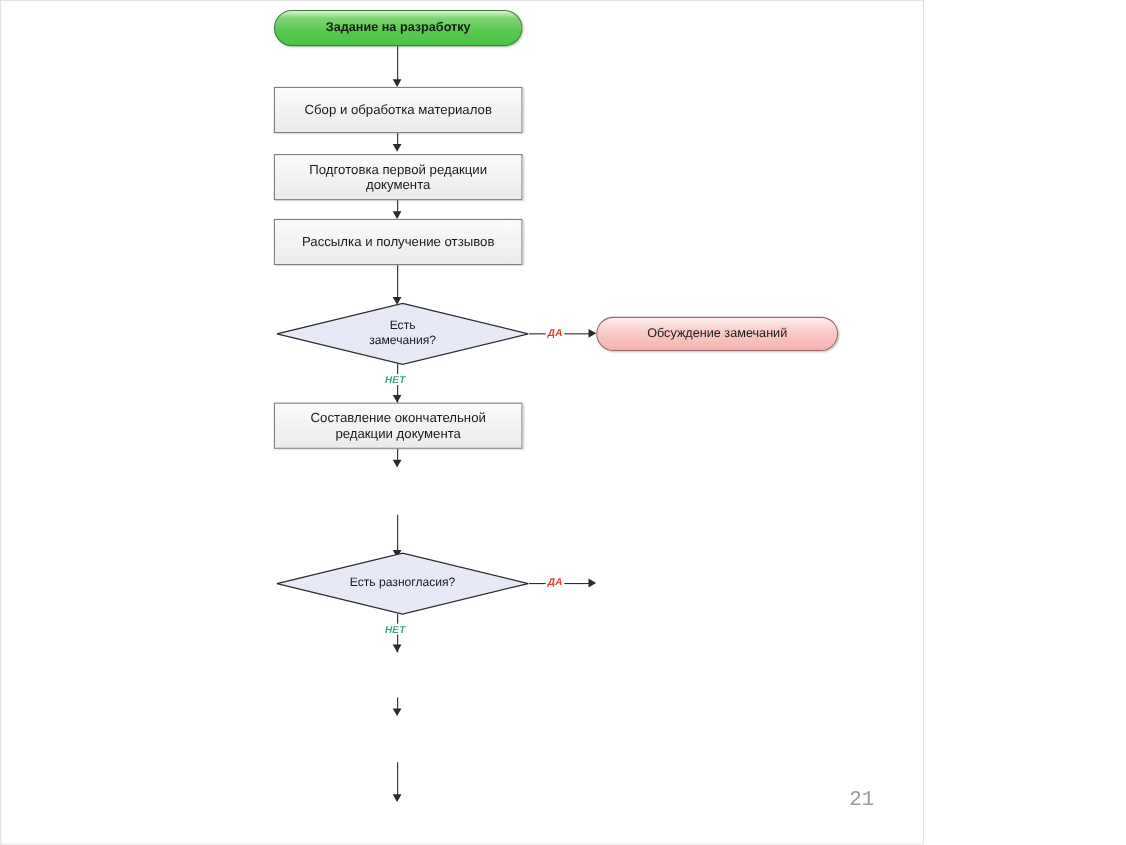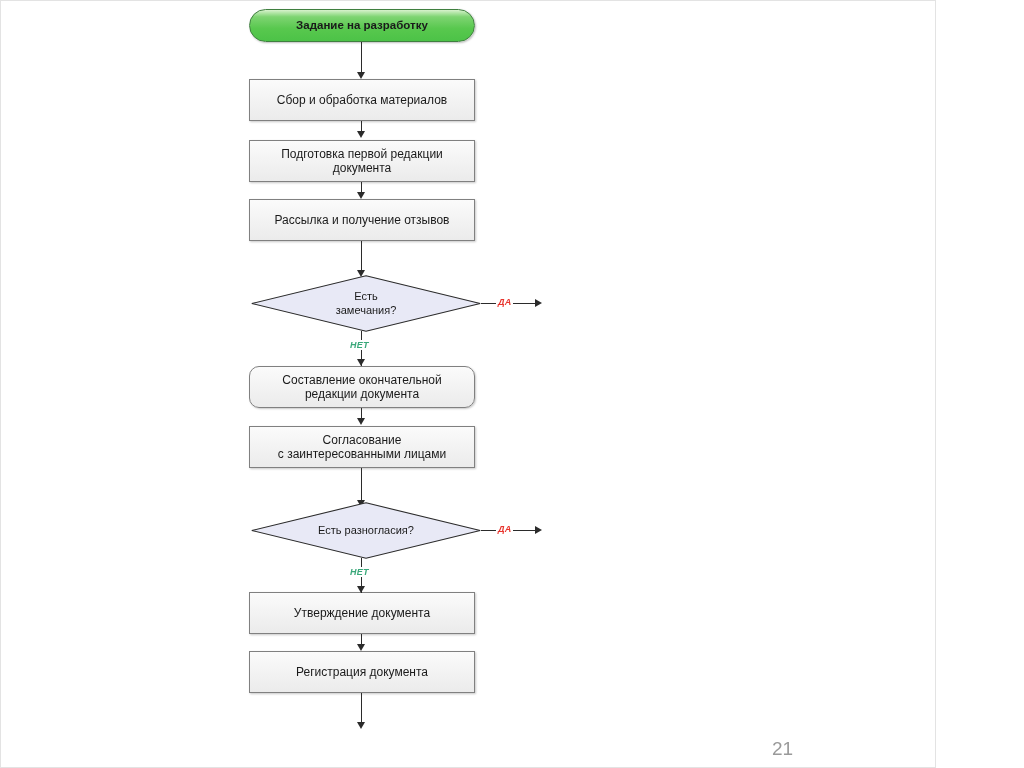--- a/index.html
+++ b/index.html
@@ -5,21 +5,21 @@
   html, body {
     margin: 0;
     padding: 0;
     background: #ffffff;
   }
   body {
     font-family: "Liberation Sans", sans-serif;
   }
   #slide {
     position: relative;
-    width: 936px;
+    width: 840px;
     height: 768px;
     background: #ffffff;
     overflow: hidden;
     box-sizing: border-box;
     border: 1px solid #e3e3e3;
   }
 
   
   .node {
     position: absolute;
@@ -118,24 +118,23 @@
     background: #ffffff;
     padding: 0 2px;
     font-style: italic;
   }
   .edge-label.yes { color: #e8352e; }
   .edge-label.no  { color: #3aa87a; text-align: right; }
 
   
   .page-number {
     position: absolute;
-    font-family: Liberation Sans, sans-serif;
+    font-family: Liberation Mono, monospace;
     font-size: 19px;
     color: #9a9a9a;
-    margin-top: 22px;
   }
 </style>
 </head>
 <body>
 
 <div id="slide">
 
   <div class="conn v" style="left:360px; top:41px;  height:31px;"></div>
   <div class="arrowhead down" style="left:356px; top:71px;"></div>
 
@@ -190,46 +189,39 @@
   </div>
 
   <div class="node decision" style="left:250px; top:274px; width:230px; height:57px;">
     <svg class="dia-svg" viewBox="0 0 230 57" preserveAspectRatio="none">
       <polygon points="115,0.8 229.2,28.5 115,56.2 0.8,28.5" fill="#e8e9f6" stroke="#2b2b2b" stroke-width="1.1"></polygon>
     </svg>
     <span class="dia-label">Есть
 замечания?</span>
   </div>
 
-
-  <div class="node process" style="left:248px; top:365px; width:226px; height:42px;border-radius:10px;">
+  <div class="node branch" style="left:541px; top:287px; width:220px; height:31px;">
+    <span>Обсуждение замечаний</span>
+  </div>
+
+  <div class="node process" style="left:248px; top:365px; width:226px; height:42px;">
     <span>Составление окончательной
 редакции документа</span>
   </div>
 
-  <div class="node process" style="left:248px; top:425px; width:226px; height:42px;">
-    <span>Согласование
-с заинтересованными лицами</span>
-  </div>
 
   <div class="node decision" style="left:250px; top:501px; width:230px; height:57px;">
     <svg class="dia-svg" viewBox="0 0 230 57" preserveAspectRatio="none">
       <polygon points="115,0.8 229.2,28.5 115,56.2 0.8,28.5" fill="#e8e9f6" stroke="#2b2b2b" stroke-width="1.1"></polygon>
     </svg>
     <span class="dia-label">Есть разногласия?</span>
   </div>
 
 
-  <div class="node process" style="left:248px; top:591px; width:226px; height:42px;">
-    <span>Утверждение документа</span>
-  </div>
-
-  <div class="node process" style="left:248px; top:650px; width:226px; height:42px;">
-    <span>Регистрация документа</span>
-  </div>
+
 
 
   <div class="edge-label yes" style="left:495px; top:296px;">ДА</div>
   <div class="edge-label no" style="left:347px; top:339px;">НЕТ</div>
   <div class="edge-label yes" style="left:495px; top:523px;">ДА</div>
   <div class="edge-label no" style="left:347px; top:566px;">НЕТ</div>
 
   <div class="page-number" style="left:771px; top:715px;">21</div>
 
 </div>

